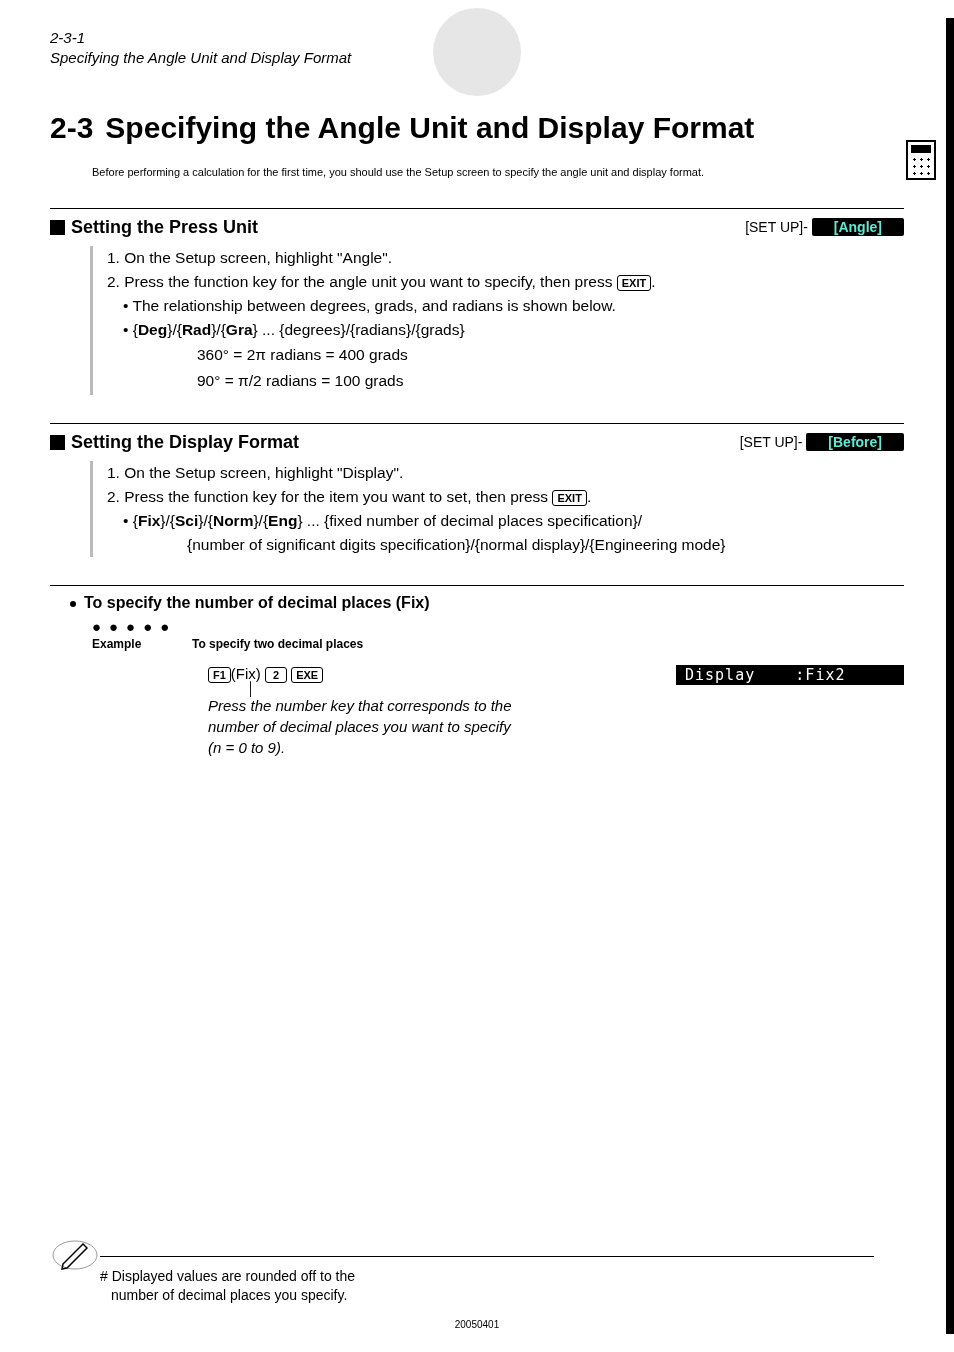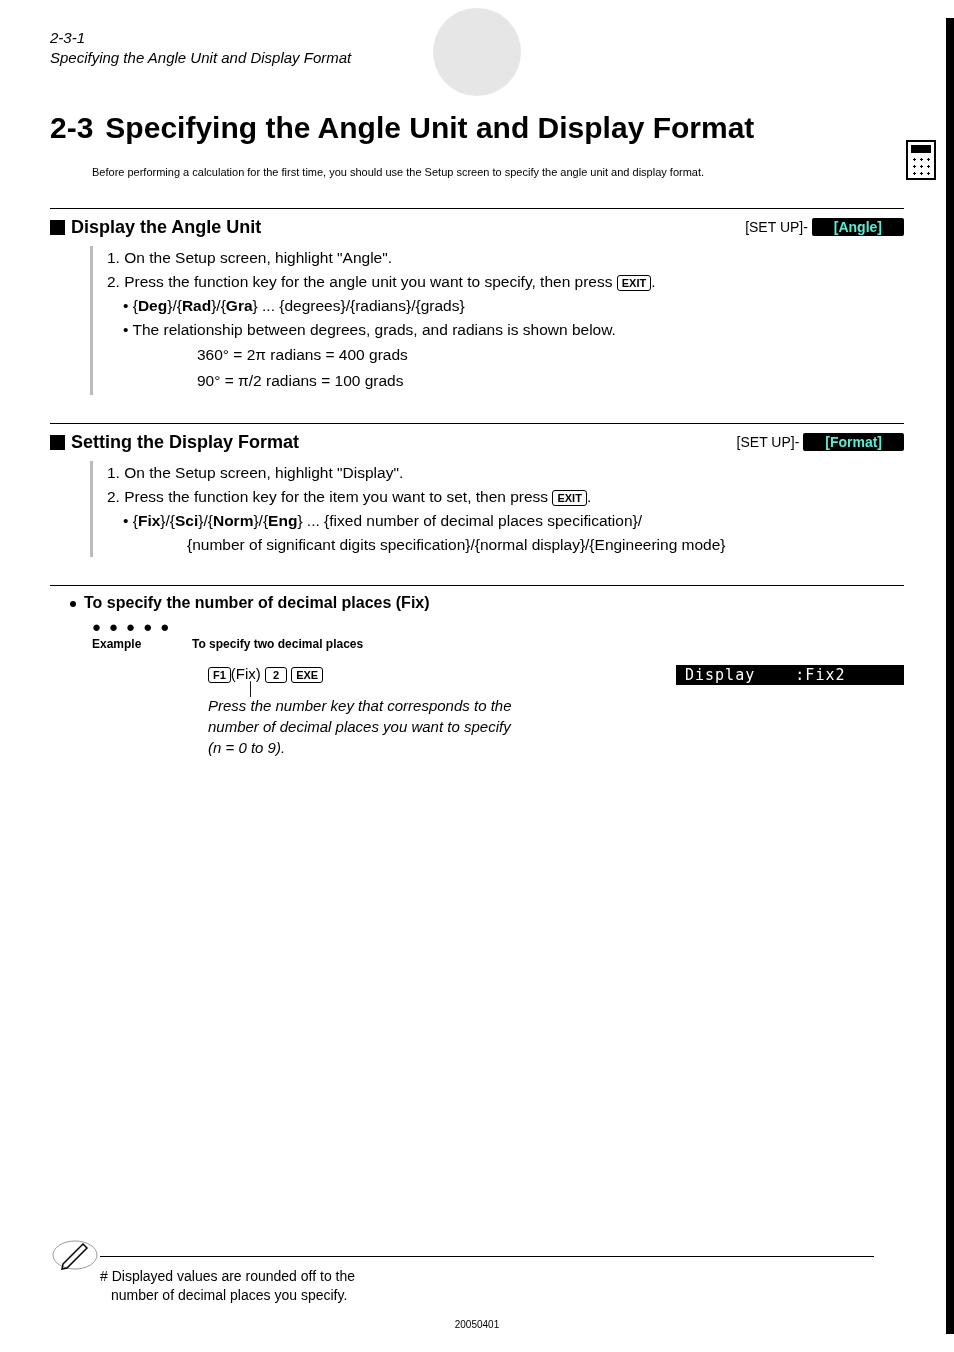--- a/index.html
+++ b/index.html
@@ -284,52 +284,52 @@
     <div class="chapter-text">Specifying the Angle Unit and Display Format</div>
   </div>
 
   <div class="intro">Before performing a calculation for the first time, you should use the Setup screen to specify the angle unit and display format.</div>
 
   <div class="section-wrap">
     <div class="section-divider"></div>
     <div class="section-header">
       <div class="section-title">
         <div class="black-square"></div>
-        <span>Display the Angle Unit</span>
+        <span>Setting the Press Unit</span>
       </div>
       <div class="setup-tag">
         <span>[SET UP]</span>-
         <span class="black-pill">[Angle]</span>
       </div>
     </div>
     <div class="steps">
       <div>1. On the Setup screen, highlight "Angle".</div>
       <div>
         <span>2. Press the function key for the angle unit you want to specify, then press </span>
         <span class="key">EXIT</span><span>.</span>
       </div>
+      <div class="sub">• The relationship between degrees, grads, and radians is shown below.</div>
       <div class="sub">
         <span>• {</span><b>Deg</b><span>}/{</span><b>Rad</b><span>}/{</span><b>Gra</b><span>} ... {degrees}/{radians}/{grads}</span>
       </div>
-      <div class="sub">• The relationship between degrees, grads, and radians is shown below.</div>
       <div class="formula">360° = 2π radians = 400 grads</div>
       <div class="formula">90° = π/2 radians = 100 grads</div>
     </div>
   </div>
 
   <div class="section-wrap">
     <div class="section-divider"></div>
     <div class="section-header">
       <div class="section-title">
         <div class="black-square"></div>
         <span>Setting the Display Format</span>
       </div>
       <div class="setup-tag">
         <span>[SET UP]</span>-
-        <span class="black-pill">[Format]</span>
+        <span class="black-pill">[Before]</span>
       </div>
     </div>
     <div class="steps">
       <div>1. On the Setup screen, highlight "Display".</div>
       <div>
         <span>2. Press the function key for the item you want to set, then press </span>
         <span class="key">EXIT</span><span>.</span>
       </div>
       <div class="sub">
         <span>• {</span><b>Fix</b><span>}/{</span><b>Sci</b><span>}/{</span><b>Norm</b><span>}/{</span><b>Eng</b><span>} ... {fixed number of decimal places specification}/</span>

